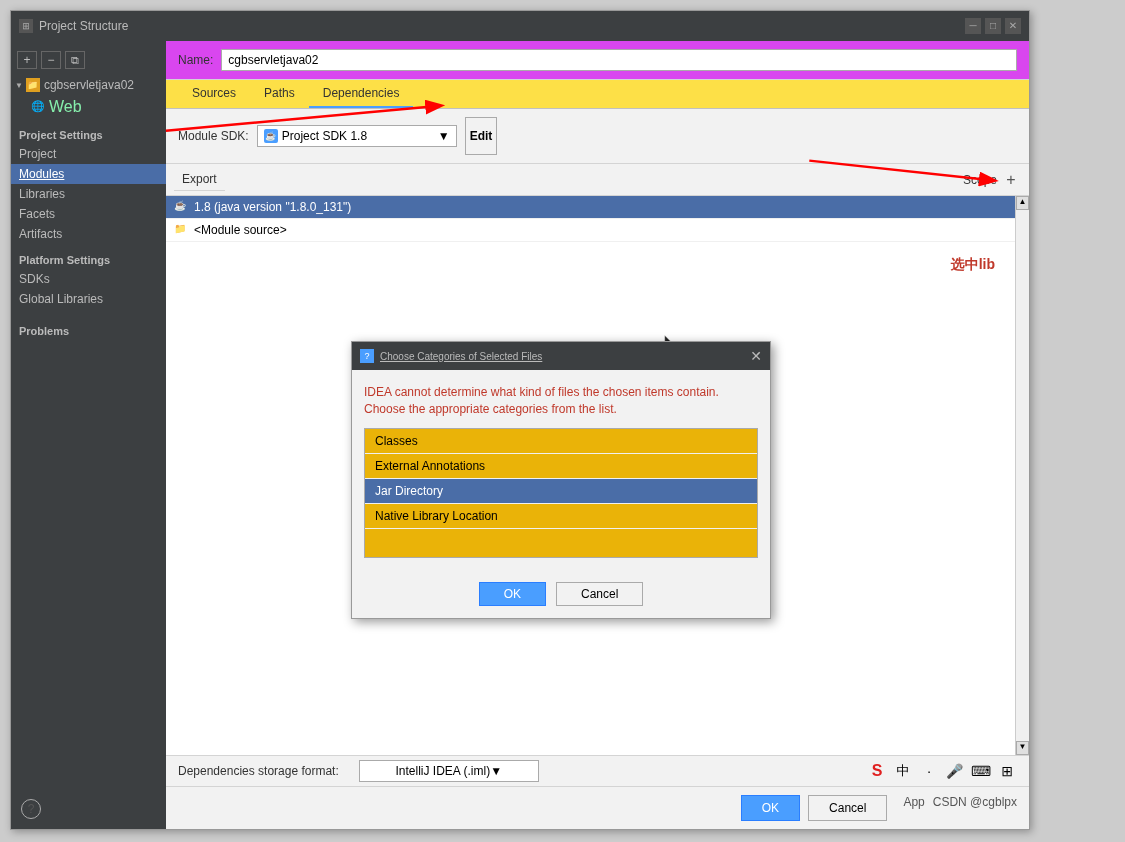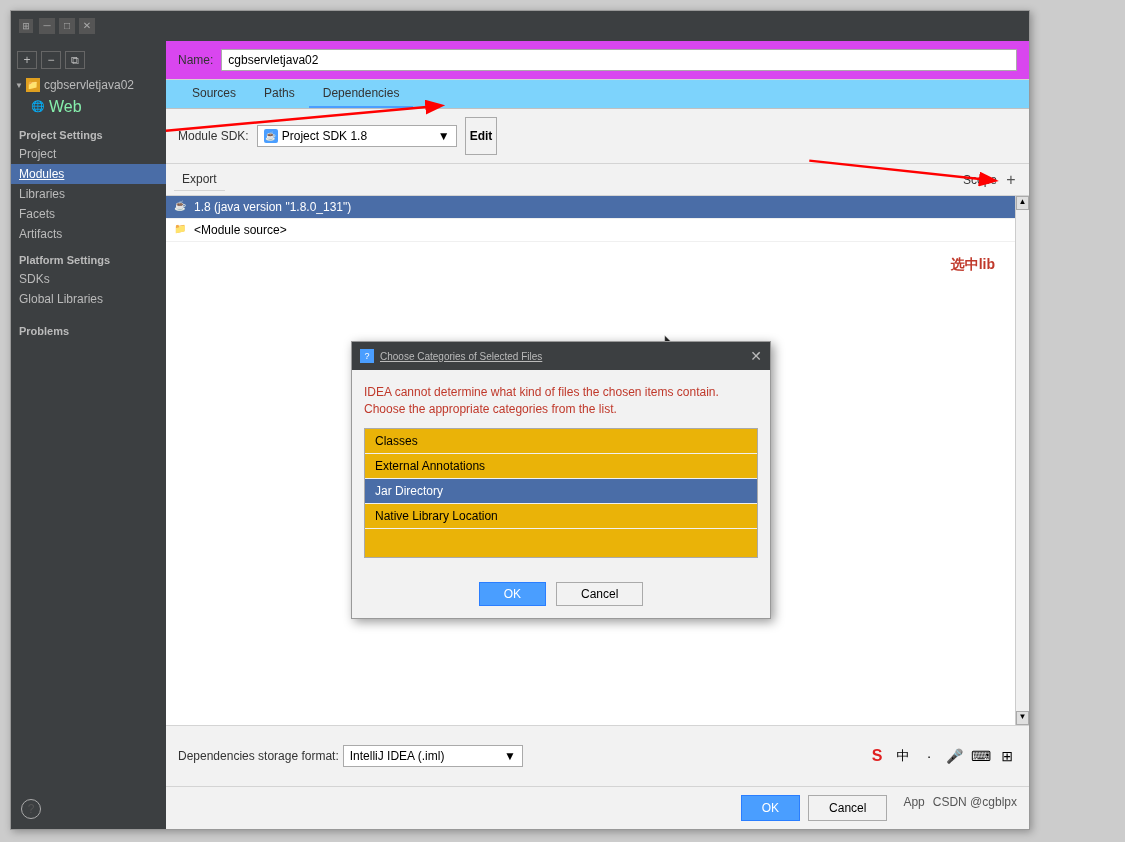--- a/index.html
+++ b/index.html
@@ -137,21 +137,21 @@
       height: 22px;
       border: 1px solid #aaa;
       padding: 2px 6px;
       font-size: 12px;
       background: white;
     }
     
     
     .tabs-bar {
       display: flex;
-      background: #7dd3fc;
+      background: #fde047;
       border-bottom: 1px solid #c0c0c0;
       padding: 0 12px;
     }
     .tab {
       padding: 6px 14px;
       font-size: 12px;
       cursor: pointer;
       color: #333;
       border-bottom: 2px solid transparent;
     }
@@ -266,39 +266,39 @@
       background: #e0e0e0;
       border: 1px solid #aaa;
       font-size: 8px;
       text-align: center;
       cursor: pointer;
     }
     .scroll-track { flex: 1; }
     
     
     .bottom-bar {
-      padding: 19px 12px;
+      padding: 4px 12px;
       background: #f2f2f2;
       border-top: 1px solid #d4d4d4;
       display: flex;
       align-items: center;
-      gap: 4px;
+      gap: 20px;
     }
     .bottom-bar .storage-label { font-size: 12px; color: #333; }
     .storage-dropdown {
       display: flex;
       align-items: center;
       height: 22px;
       border: 1px solid #aaa;
       background: white;
       padding: 0 6px;
       font-size: 12px;
       width: 180px;
       cursor: pointer;
-      justify-content: space-between;
+      justify-content: center;
     }
     .status-icons {
       display: flex;
       align-items: center;
       gap: 6px;
     }
     .status-icon {
       width: 20px; height: 20px;
       display: flex; align-items: center; justify-content: center;
       font-size: 14px;
@@ -438,20 +438,21 @@
       z-index: 5;
     }
   </style>
 </head>
 <body>
 
 <div class="main-window">
 
   <div class="title-bar">
     <span class="icon" style="background:#555;font-size:9px;color:#aaa;">⊞</span>
+    <span class="title-text">Project Structure</span>
     <div class="win-controls">
       <button class="win-btn">─</button>
       <button class="win-btn">□</button>
       <button class="win-btn" style="background:#555;">✕</button>
     </div>
   </div>
 
   <div class="content-area">
 
     <div class="sidebar">

